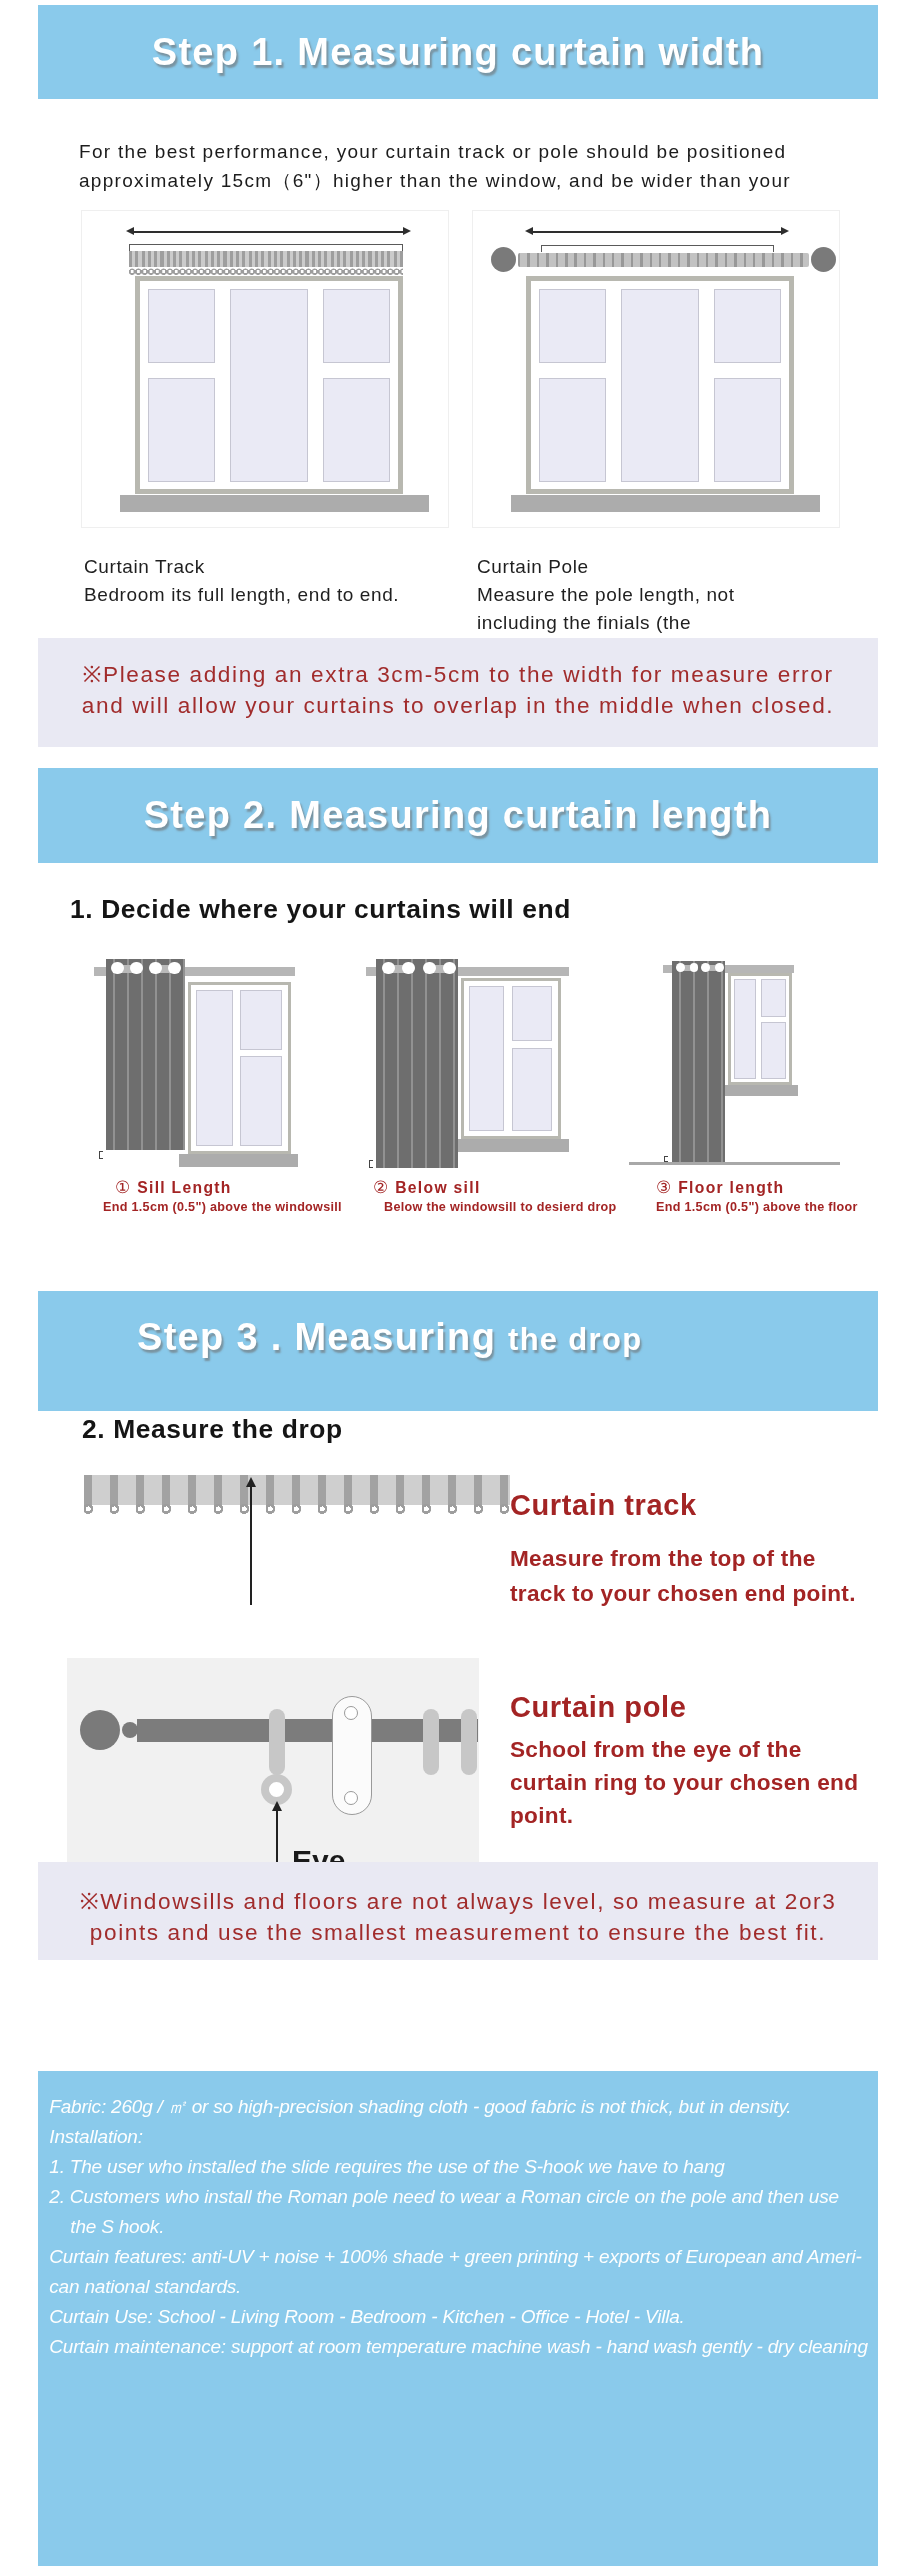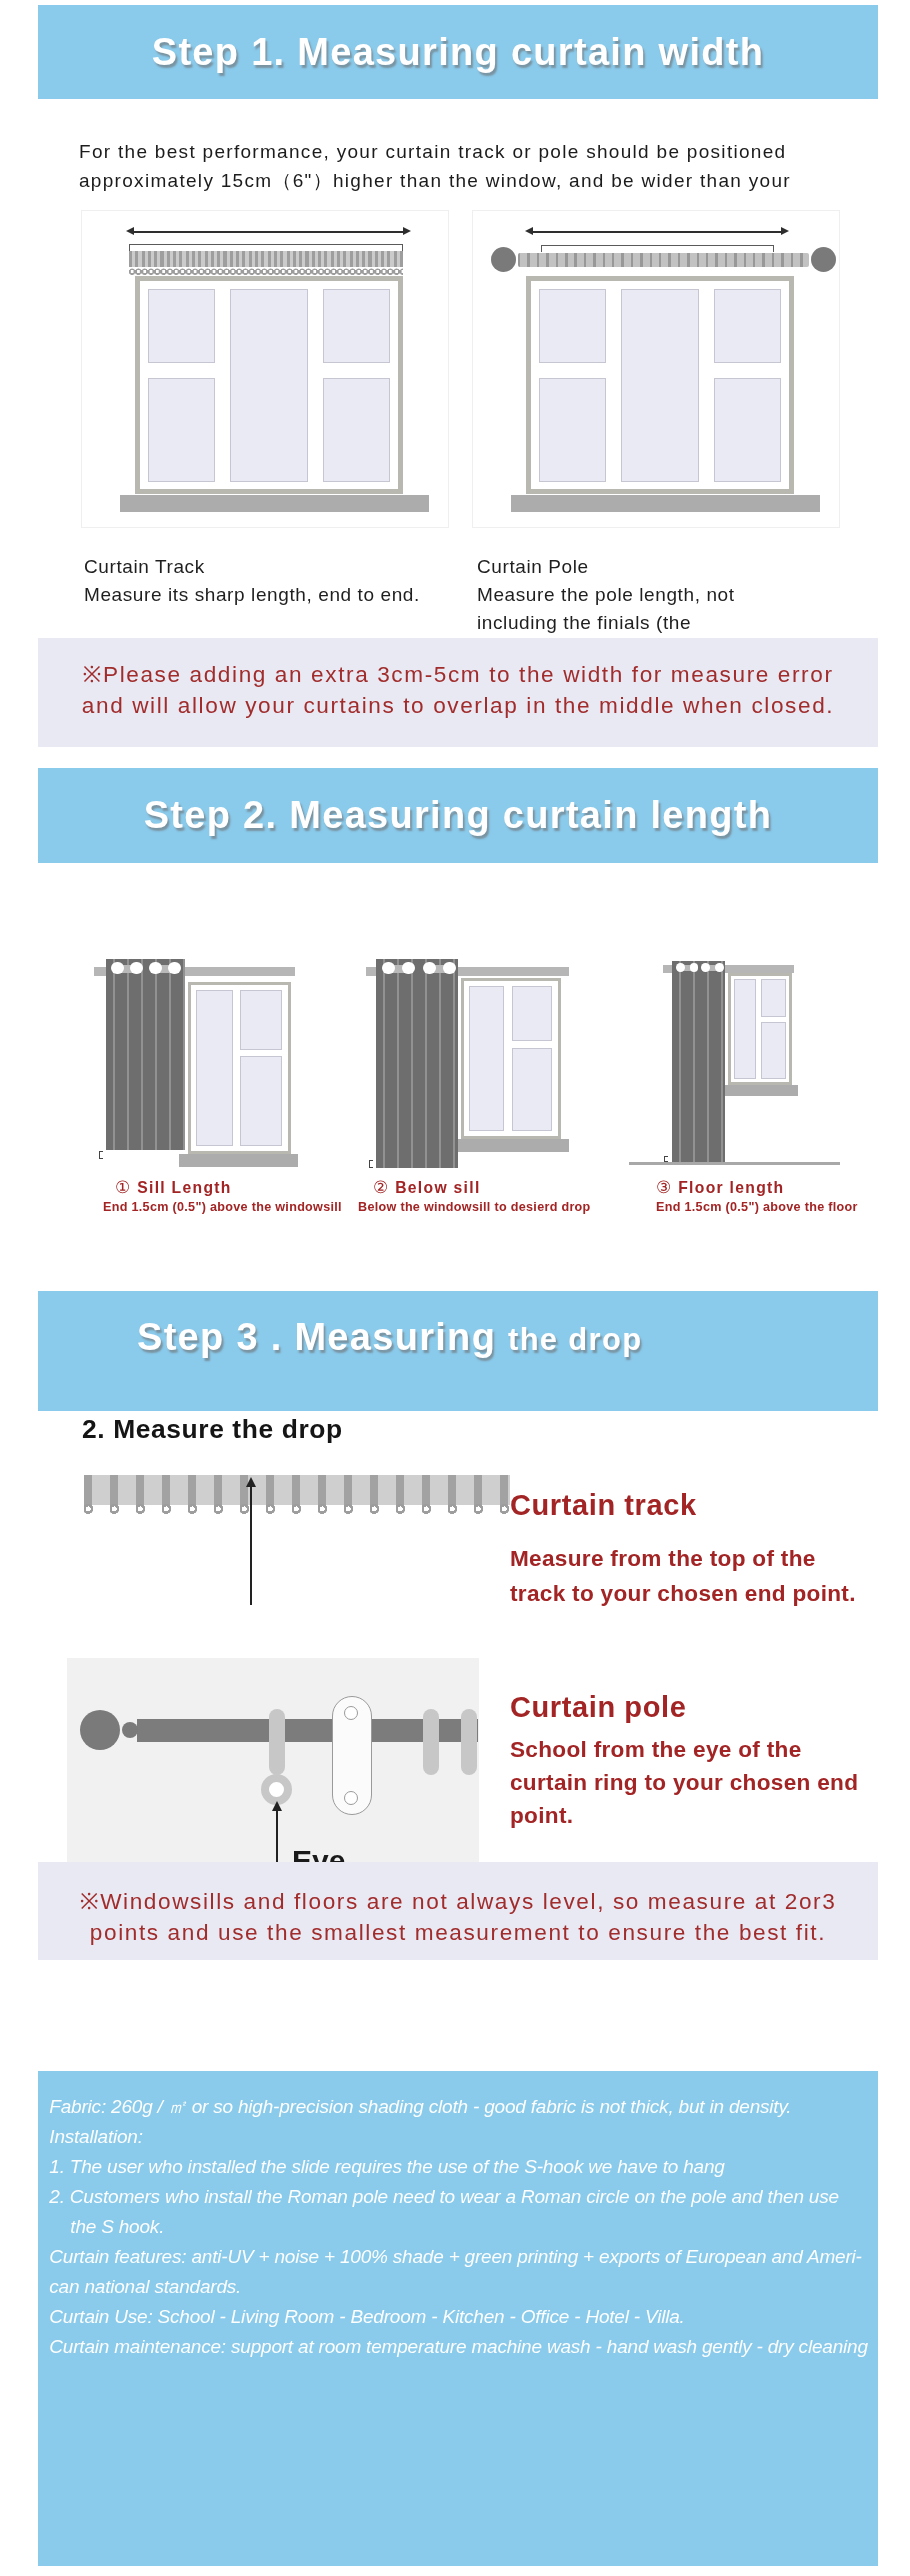--- a/index.html
+++ b/index.html
@@ -137,37 +137,38 @@
       <div class="p" style="left:7.5px; top:97px; width:67px; height:104px;"></div>
       <div class="p" style="left:90px; top:7.5px; width:78px; height:193px;"></div>
       <div class="p" style="left:183px; top:7.5px; width:67px; height:74px;"></div>
       <div class="p" style="left:183px; top:97px; width:67px; height:104px;"></div>
     </div>
     <div class="sill" style="left:38px; top:284px; width:309px; height:17px;"></div>
   </div>
 
   <div class="caption" style="left:84px; top:553px;">
     <div>Curtain Track</div>
-    <div>Measure its sharp length, end to end.</div>
+    <div>Bedroom its full length, end to end.</div>
   </div>
   <div class="caption" style="left:477px; top:553px;">
     <div>Curtain Pole</div>
     <div>Measure the pole length, not</div>
     <div>including the finials (the</div>
   </div>
 
   <div class="note" style="top:638px; height:109px; padding-top:21.4px;">
     <div>※Please adding an extra 3cm-5cm to the width for measure error</div>
     <div>and will allow your curtains to overlap in the middle when closed.</div>
   </div>
 
   <div class="banner" style="top:768px; height:95px; line-height:95px;">
     <span>Step 2. Measuring curtain length</span>
   </div>
 
+  <div class="heading" style="left:70px; top:894px;">1. Decide where your curtains will end</div>
 
   <div class="rod" style="left:94px; top:967px; width:201px; height:8.8px;"></div>
   <div class="winB" style="left:188px; top:982px; width:103px; height:172px;">
     <div class="p pL"></div>
     <div class="p pT"></div>
     <div class="p pB"></div>
   </div>
   <div class="sill" style="left:179px; top:1154px; width:119px; height:12.6px;"></div>
   <div class="curtain" style="left:106px; top:959px; width:79px; height:191px;">
     <div class="gcap" style="left:11.3px; top:5.7px; width:19px; height:8.8px;"></div>
@@ -197,21 +198,21 @@
     <div class="grom" style="left:6.3px; top:2.5px; width:12.6px; height:12.6px;"></div>
     <div class="grom" style="left:26.4px; top:2.5px; width:12.6px; height:12.6px;"></div>
     <div class="grom" style="left:47px; top:2.5px; width:12.6px; height:12.6px;"></div>
     <div class="grom" style="left:67px; top:2.5px; width:12.6px; height:12.6px;"></div>
   </div>
   <div class="lbracket" style="left:369px; top:1160px;"></div>
   <div class="itemlabel" style="left:373px; top:1177px;">
     <span class="num">②</span>
     <span>Below sill</span>
   </div>
-  <div class="itemdesc" style="left:358px; top:1200px;">Below the windowsill to desierd drop</div>
+  <div class="itemdesc" style="left:384px; top:1200px;">Below the windowsill to desierd drop</div>
 
   <div class="rod" style="left:663px; top:965px; width:131px; height:8.2px;"></div>
   <div class="winB" style="left:728px; top:973px; width:64px; height:112px;">
     <div class="p pL"></div>
     <div class="p pT"></div>
     <div class="p pB"></div>
   </div>
   <div class="sill" style="left:721px; top:1085px; width:77px; height:11.3px;"></div>
   <div class="floorline" style="left:629px; top:1162px; width:211px; height:2.5px;"></div>
   <div class="curtain" style="left:672px; top:961px; width:53px; height:201px;">

